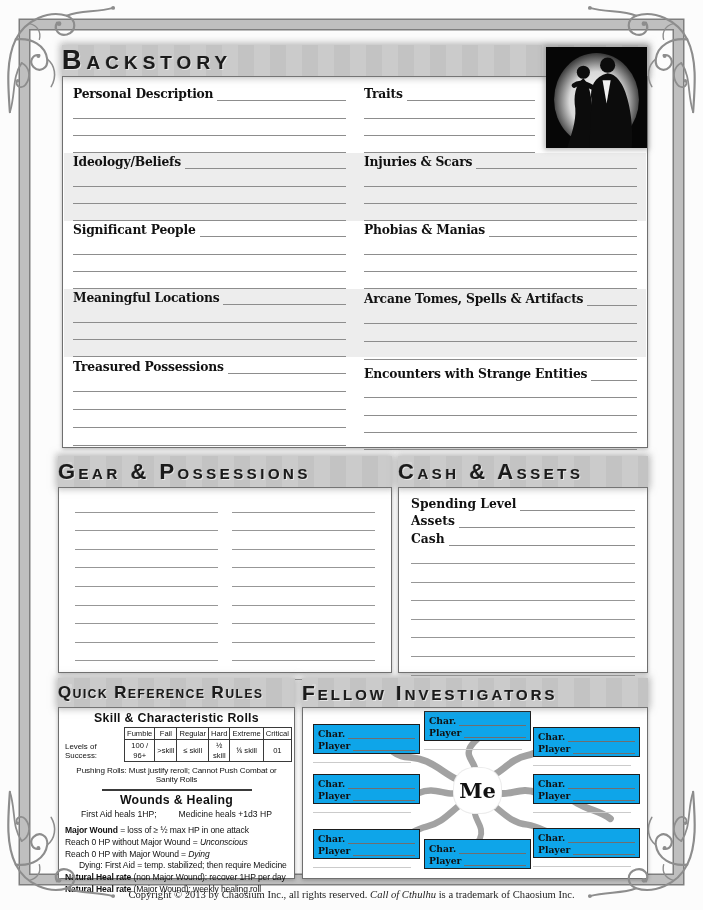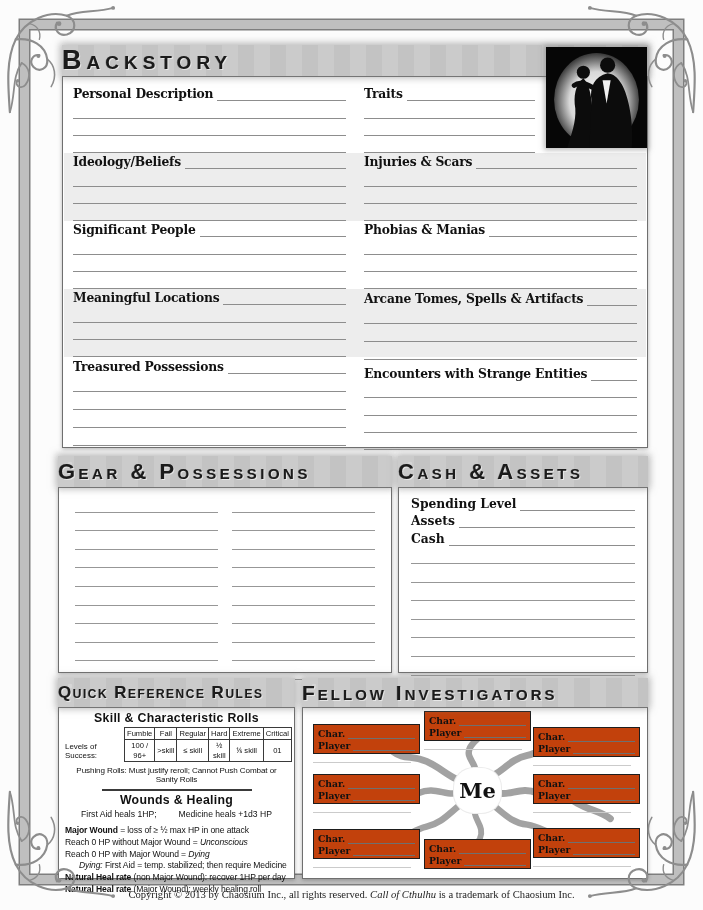--- a/index.html
+++ b/index.html
@@ -64,30 +64,30 @@
   .levels{display:flex;align-items:center;margin-top:2px;gap:3px;}
   .levels-label{font-size:7.9px;width:56px;line-height:9px;flex:none;margin-top:13px;}
   table.succ{border-collapse:collapse;flex:1;font-size:7.6px;text-align:center;table-layout:auto;padding-left:44px;}
   table.succ td{border:1px solid #3a3a3a;padding:0.5px 2px;line-height:10px;}
   .push{font-size:8.1px;text-align:center;margin-top:3.5px;letter-spacing:-0.1px;}
   .divider{width:150px;margin:5px auto 2px auto;border-top:2px solid #3a3a3a;}
   .fa-row{display:flex;justify-content:center;gap:22px;font-size:8.6px;margin:2px 0 5px 0;}
   .rule{font-size:8.55px;line-height:12.1px;letter-spacing:-0.1px;}
   .rule .bd{font-weight:bold;}
   .rule .bi{font-weight:normal;font-style:italic;}
-  .rule .it{font-style:italic;}
+  .rule .it{}
   .rule.indent{padding-left:14px;line-height:11px;}
   
   #banner-fellow{left:302px;top:678px;width:346px;height:29px;}
   #banner-fellow .deco{font-size:21px;letter-spacing:3px;}
   #panel-fellow{left:302px;top:707px;width:346px;height:172px;}
   .fi-wrap{position:relative;width:100%;height:100%;}
   .tentacles{position:absolute;inset:0;width:100%;height:100%;}
   .fi-slot{position:absolute;width:107px;}
-  .fi-box{border:1.6px solid #1d1d1d;background:#c2410c;padding:1px 4px 2px 4px;box-sizing:border-box;}
+  .fi-box{border:1.6px solid #1d1d1d;background:#0ea5e9;padding:1px 4px 2px 4px;box-sizing:border-box;}
   .fi-row{display:flex;align-items:flex-end;height:12.5px;font-family:"DejaVu Serif",serif;
           font-weight:bold;font-size:9.2px;}
   .fi-row .fline{flex:1;border-bottom:1px solid #6f6f6f;margin-left:3px;height:10px;}
   .fi-extra{border-bottom:1.2px solid #cbcbcb;margin-top:8px;width:92%;}
   .me{position:absolute;left:151px;top:60px;width:47px;height:45px;background:#fff;
       border-radius:42%;display:flex;align-items:center;justify-content:center;
       font-family:"DejaVu Serif",serif;font-weight:bold;font-size:21px;z-index:3;
       box-shadow:0 0 0 1px #ececec;}
   
   .footer{position:absolute;left:0;right:0;top:889px;text-align:center;

